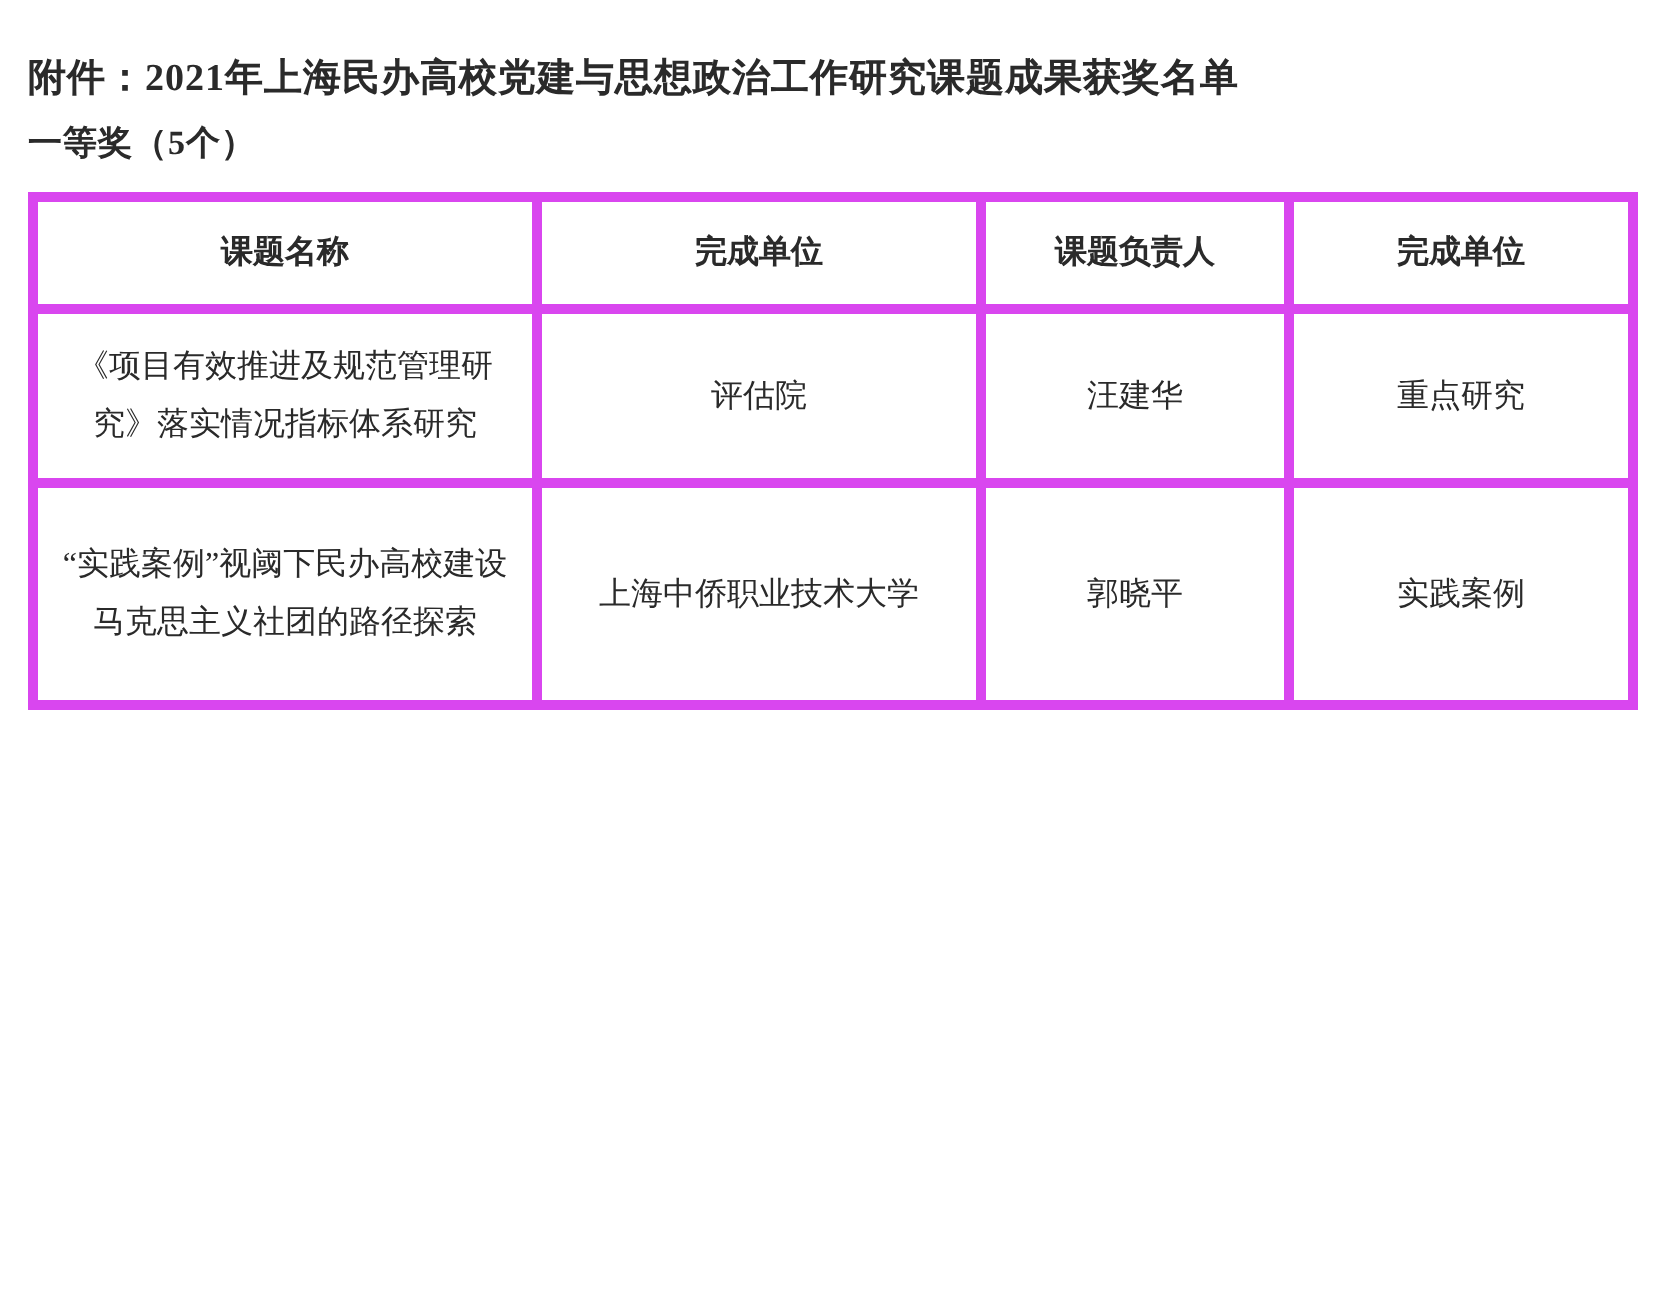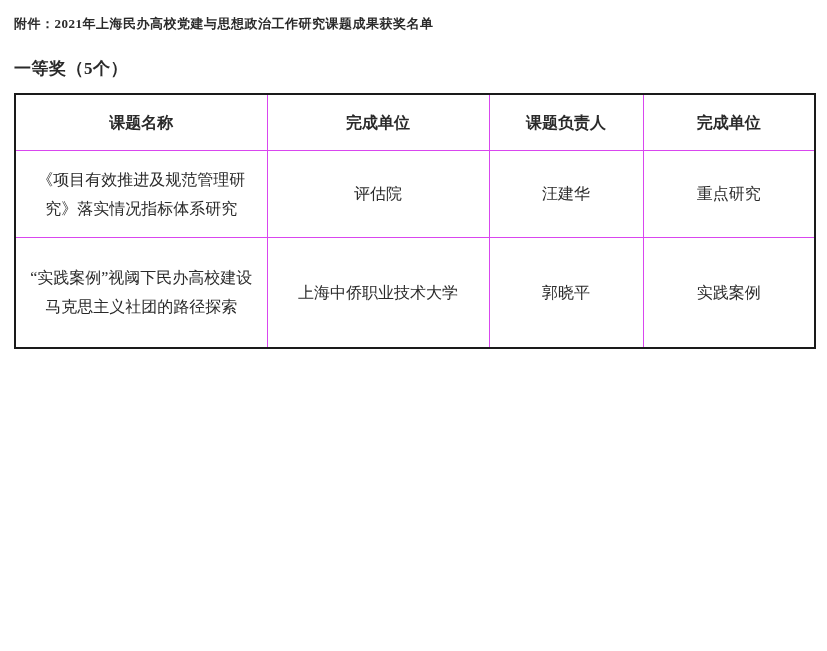--- a/index.html
+++ b/index.html
@@ -10,42 +10,43 @@
     font-family: "Liberation Serif", "DejaVu Serif", serif;
     color: #2a2a2a;
   }
   .page {
     width: 827px;
     height: 651px;
     padding: 14px 14px 0 14px;
     overflow: hidden;
   }
   .doc-title {
-    font-size: 13px;
+    font-size: 19px;
     font-weight: bold;
     line-height: 20px;
     letter-spacing: 0.5px;
+    margin-top: 16px;
   }
   .section-title {
     font-size: 17px;
     font-weight: bold;
     line-height: 20px;
-    margin-top: 25px;
+    margin-top: 12px;
     letter-spacing: 0.5px;
   }
   table.award-table {
     margin-top: 14px;
     border-collapse: collapse;
     table-layout: fixed;
     width: 800px;
     border: 2px solid #1a1a1a;
   }
   table.award-table th,
   table.award-table td {
-    border: 1px solid #d946ef;
+    border: 5px solid #d946ef;
     text-align: center;
     vertical-align: middle;
     font-size: 16px;
     line-height: 29px;
     padding: 4px 10px;
     word-break: break-all;
   }
   table.award-table th {
     font-weight: bold;
     height: 56px;

